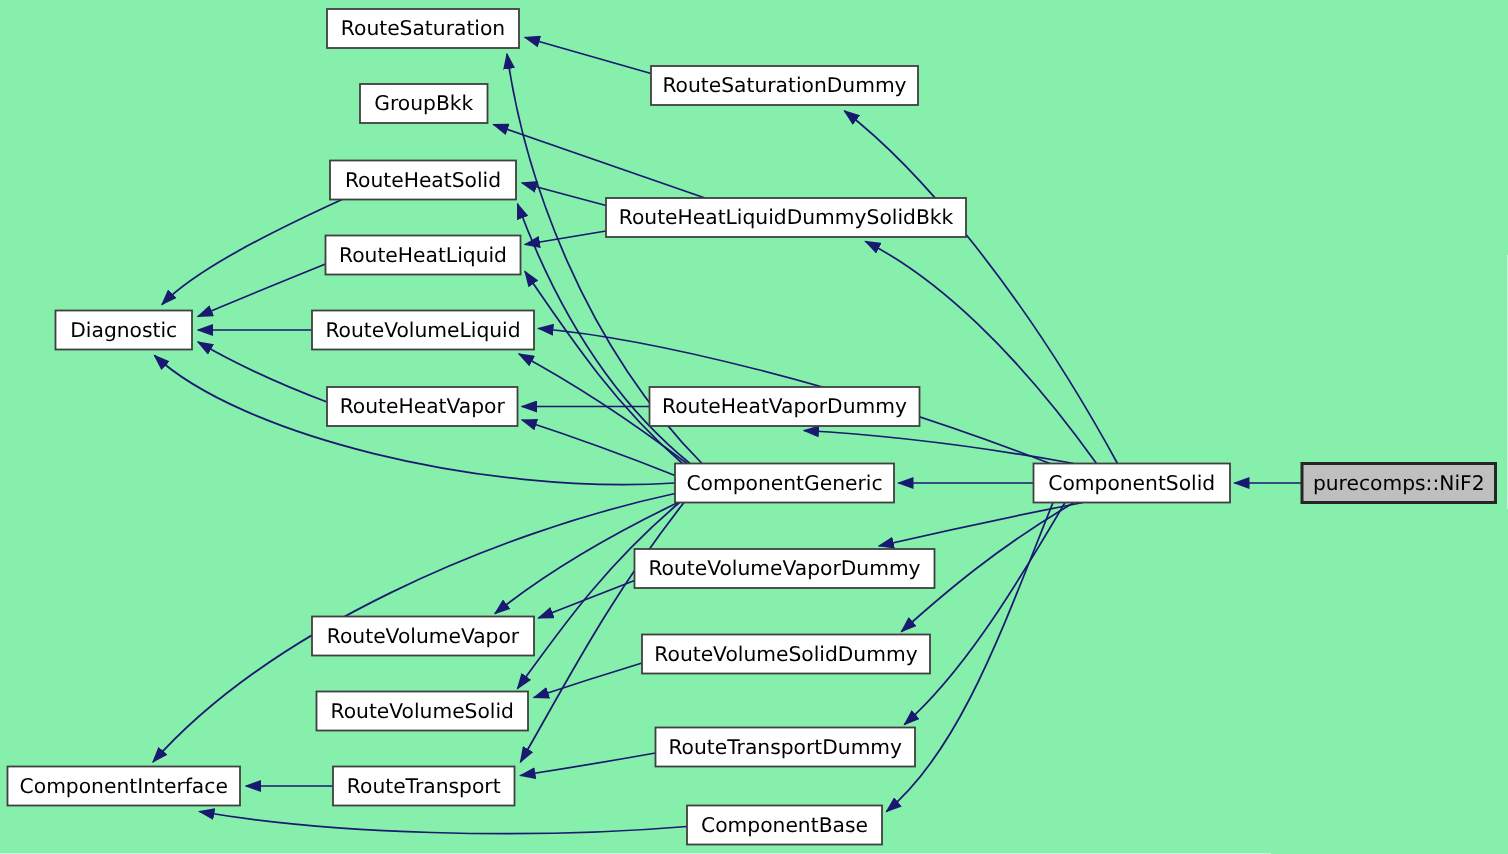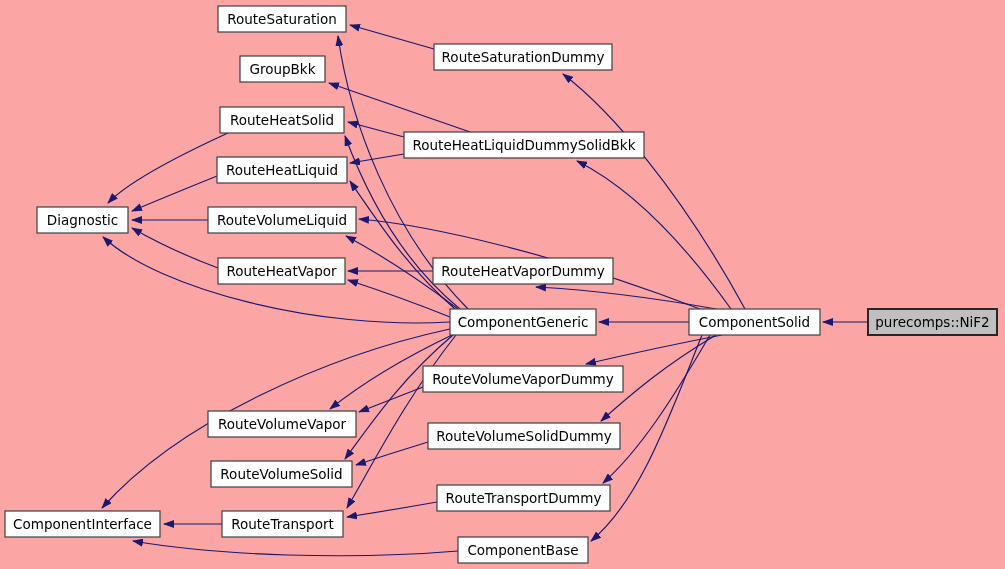--- a/index.html
+++ b/index.html
@@ -1,20 +1,20 @@
 <!DOCTYPE html>
 <html><head>
 <meta charset="utf-8">
 <style>
   html, body { margin: 0; padding: 0; background: #ffffff; }
   .stage {
     position: relative;
     width: 1005px;
     height: 569px;
-    background: #fca5a5;
+    background: #86efac;
     font-family: "DejaVu Sans", "Liberation Sans", sans-serif;
     overflow: hidden;
   }
   svg text {
     font-family: "DejaVu Sans", "Liberation Sans", sans-serif;
     font-size: 13.5px;
     fill: #000000;
   }
   svg .node-rect { cursor: pointer; }
   svg .edge-path { fill: none; stroke-width: 1.15px; }

